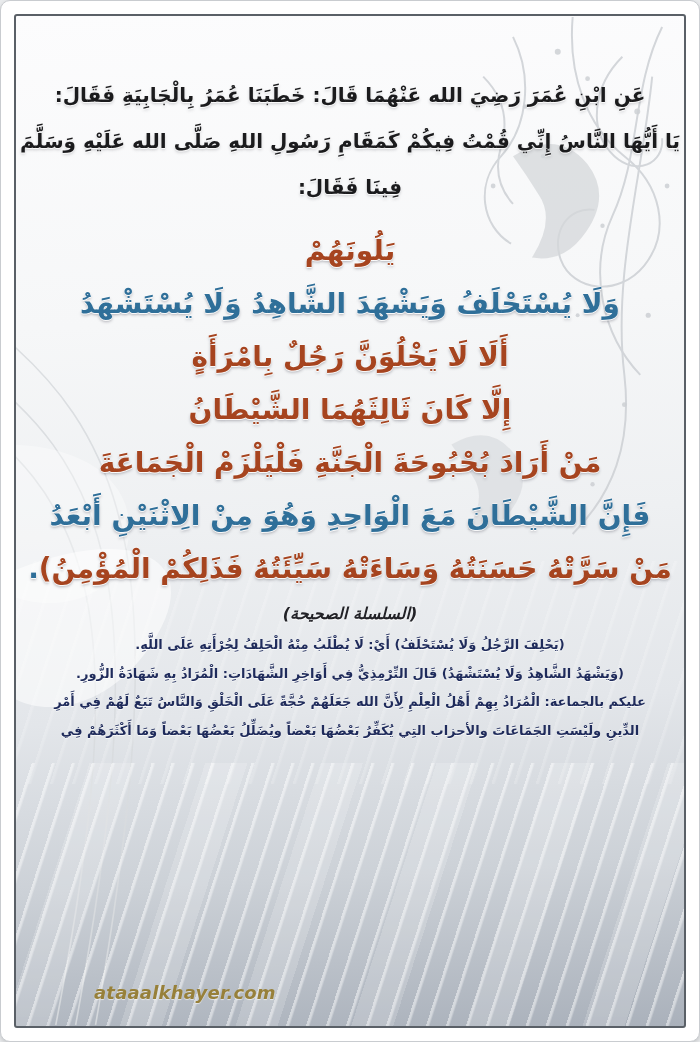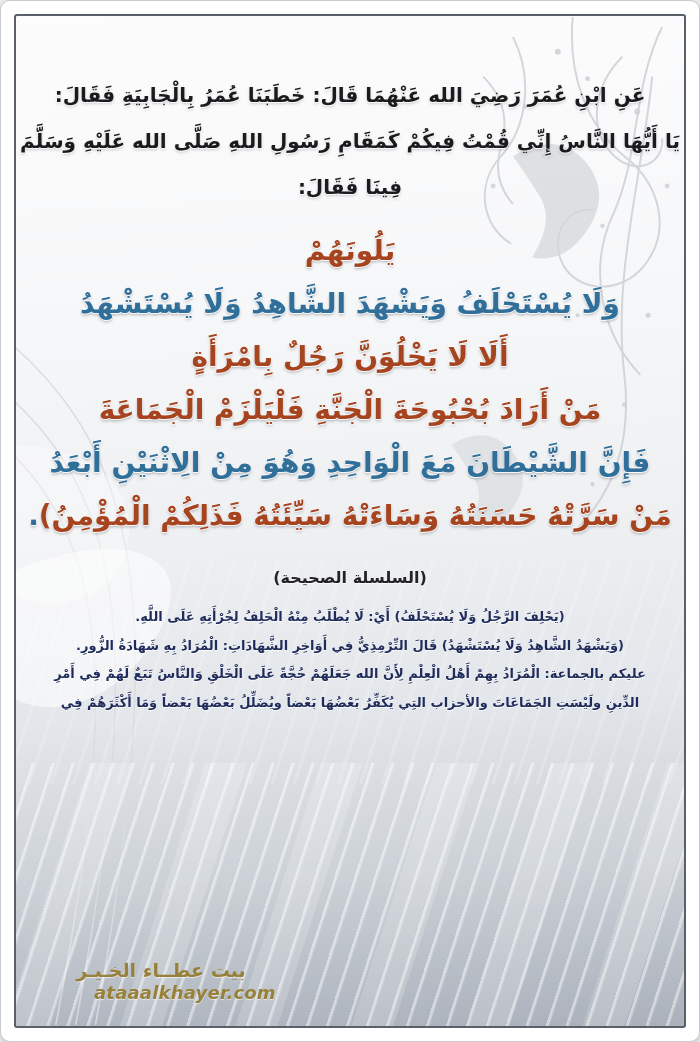--- a/index.html
+++ b/index.html
@@ -42,45 +42,46 @@
     opacity:.85;
   }
   .rays-high{
     position:absolute;left:0;right:0;bottom:24%;height:22%;
     background:
       repeating-linear-gradient(108deg, rgba(255,255,255,0) 0px, rgba(255,255,255,0) 17px, rgba(255,255,255,.4) 17px, rgba(255,255,255,.4) 19px, rgba(255,255,255,0) 21px);
     opacity:.45;
   }
   .text-stack{
     position:absolute;inset:0;
-    display:flex;flex-direction:column;
+    display:flex;flex-direction:column;align-items:center;
     text-align:center;
   }
   .intro{margin-top:56px;}
   .intro-line{
     font-size:20px;line-height:46px;font-weight:bold;
     color:var(--c-intro,#1b1b1d);
     white-space:nowrap;
     text-shadow:0 1px 0 rgba(255,255,255,.85), 0 2px 3px rgba(70,70,80,.25);
   }
   .hadith{margin-top:14px;}
   .hadith-line{
     font-size:28px;line-height:53px;font-weight:bold;
     white-space:nowrap;
     text-shadow:0 1px 0 rgba(255,255,255,.9), 0 -1px 1px rgba(255,255,255,.6), 0 2px 3px rgba(60,60,75,.35);
   }
   .red{color:var(--c-red,#a6441f);}
   .blue{color:var(--c-blue,#2f6f99);}
   .source-line{
-    margin-top:21px;
+    margin-top:4px;
     font-size:16px;line-height:30px;font-weight:bold;
     color:var(--c-source,#222227);
     text-shadow:0 1px 0 rgba(255,255,255,.8);
+    font-style:italic;
   }
-  .footnotes{margin-top:10px;}
+  .footnotes{margin-top:2px;}
   .footnote-line{
     font-size:13px;line-height:28.5px;font-weight:bold;
     white-space:nowrap;
     color:var(--c-footnote,#1f2b5b);
     text-shadow:0 1px 0 rgba(255,255,255,.75);
   }
   .watermark{
     position:absolute;left:30px;bottom:22px;
     text-align:center;
     color:var(--c-gold,#97803a);
@@ -140,34 +141,34 @@
       <div class="intro">
         <div class="intro-line">عَنِ ابْنِ عُمَرَ رَضِيَ الله عَنْهُمَا قَالَ: خَطَبَنَا عُمَرُ بِالْجَابِيَةِ فَقَالَ:</div>
         <div class="intro-line">يَا أَيُّهَا النَّاسُ إِنِّي قُمْتُ فِيكُمْ كَمَقَامِ رَسُولِ اللهِ صَلَّى الله عَلَيْهِ وَسَلَّمَ</div>
         <div class="intro-line">فِينَا فَقَالَ:</div>
       </div>
 
       <div class="hadith">
         <div class="hadith-line red">يَلُونَهُمْ</div>
         <div class="hadith-line blue">وَلَا يُسْتَحْلَفُ وَيَشْهَدَ الشَّاهِدُ وَلَا يُسْتَشْهَدُ</div>
         <div class="hadith-line red">أَلَا لَا يَخْلُوَنَّ رَجُلٌ بِامْرَأَةٍ</div>
+        <div class="hadith-line red">إِلَّا كَانَ ثَالِثَهُمَا الشَّيْطَانُ</div>
         <div class="hadith-line red">مَنْ أَرَادَ بُحْبُوحَةَ الْجَنَّةِ فَلْيَلْزَمْ الْجَمَاعَةَ</div>
         <div class="hadith-line blue">فَإِنَّ الشَّيْطَانَ مَعَ الْوَاحِدِ وَهُوَ مِنْ الِاثْنَيْنِ أَبْعَدُ</div>
         <div class="hadith-line red"><span>مَنْ سَرَّتْهُ حَسَنَتُهُ وَسَاءَتْهُ سَيِّئَتُهُ فَذَلِكُمْ الْمُؤْمِنُ)</span><span class="blue">.</span></div>
       </div>
 
       <div class="source-line">(السلسلة الصحيحة)</div>
 
       <div class="footnotes">
         <div class="footnote-line">(يَحْلِفَ الرَّجُلُ وَلَا يُسْتَحْلَفُ) أَيْ: لَا يُطْلَبُ مِنْهُ الْحَلِفُ لِجُرْأَتِهِ عَلَى اللَّهِ.</div>
         <div class="footnote-line">(وَيَشْهَدُ الشَّاهِدُ وَلَا يُسْتَشْهَدُ) قَالَ التِّرْمِذِيُّ فِي أَوَاخِرِ الشَّهَادَاتِ: الْمُرَادُ بِهِ شَهَادَةُ الزُّورِ.</div>
         <div class="footnote-line">عليكم بالجماعة: الْمُرَادُ بِهِمْ أَهْلُ الْعِلْمِ لِأَنَّ الله جَعَلَهُمْ حُجَّةً عَلَى الْخَلْقِ وَالنَّاسُ تَبَعٌ لَهُمْ فِي أَمْرِ</div>
         <div class="footnote-line">الدِّينِ ولَيْسَتِ الجَمَاعَاتَ والأحزاب التِي يُكَفِّرُ بَعْضُهَا بَعْضاً ويُضَلِّلُ بَعْضُهَا بَعْضاً وَمَا أَكْثَرَهُمْ فِي</div>
       </div>
     </div>
 
     <div class="watermark">
-      <div class="wm-ar" dir="rtl">بيت عطــاء الخـيـر</div>
       <div class="wm-url">ataaalkhayer.com</div>
     </div>
 
   </div>
 </div>
 
 </body></html>

